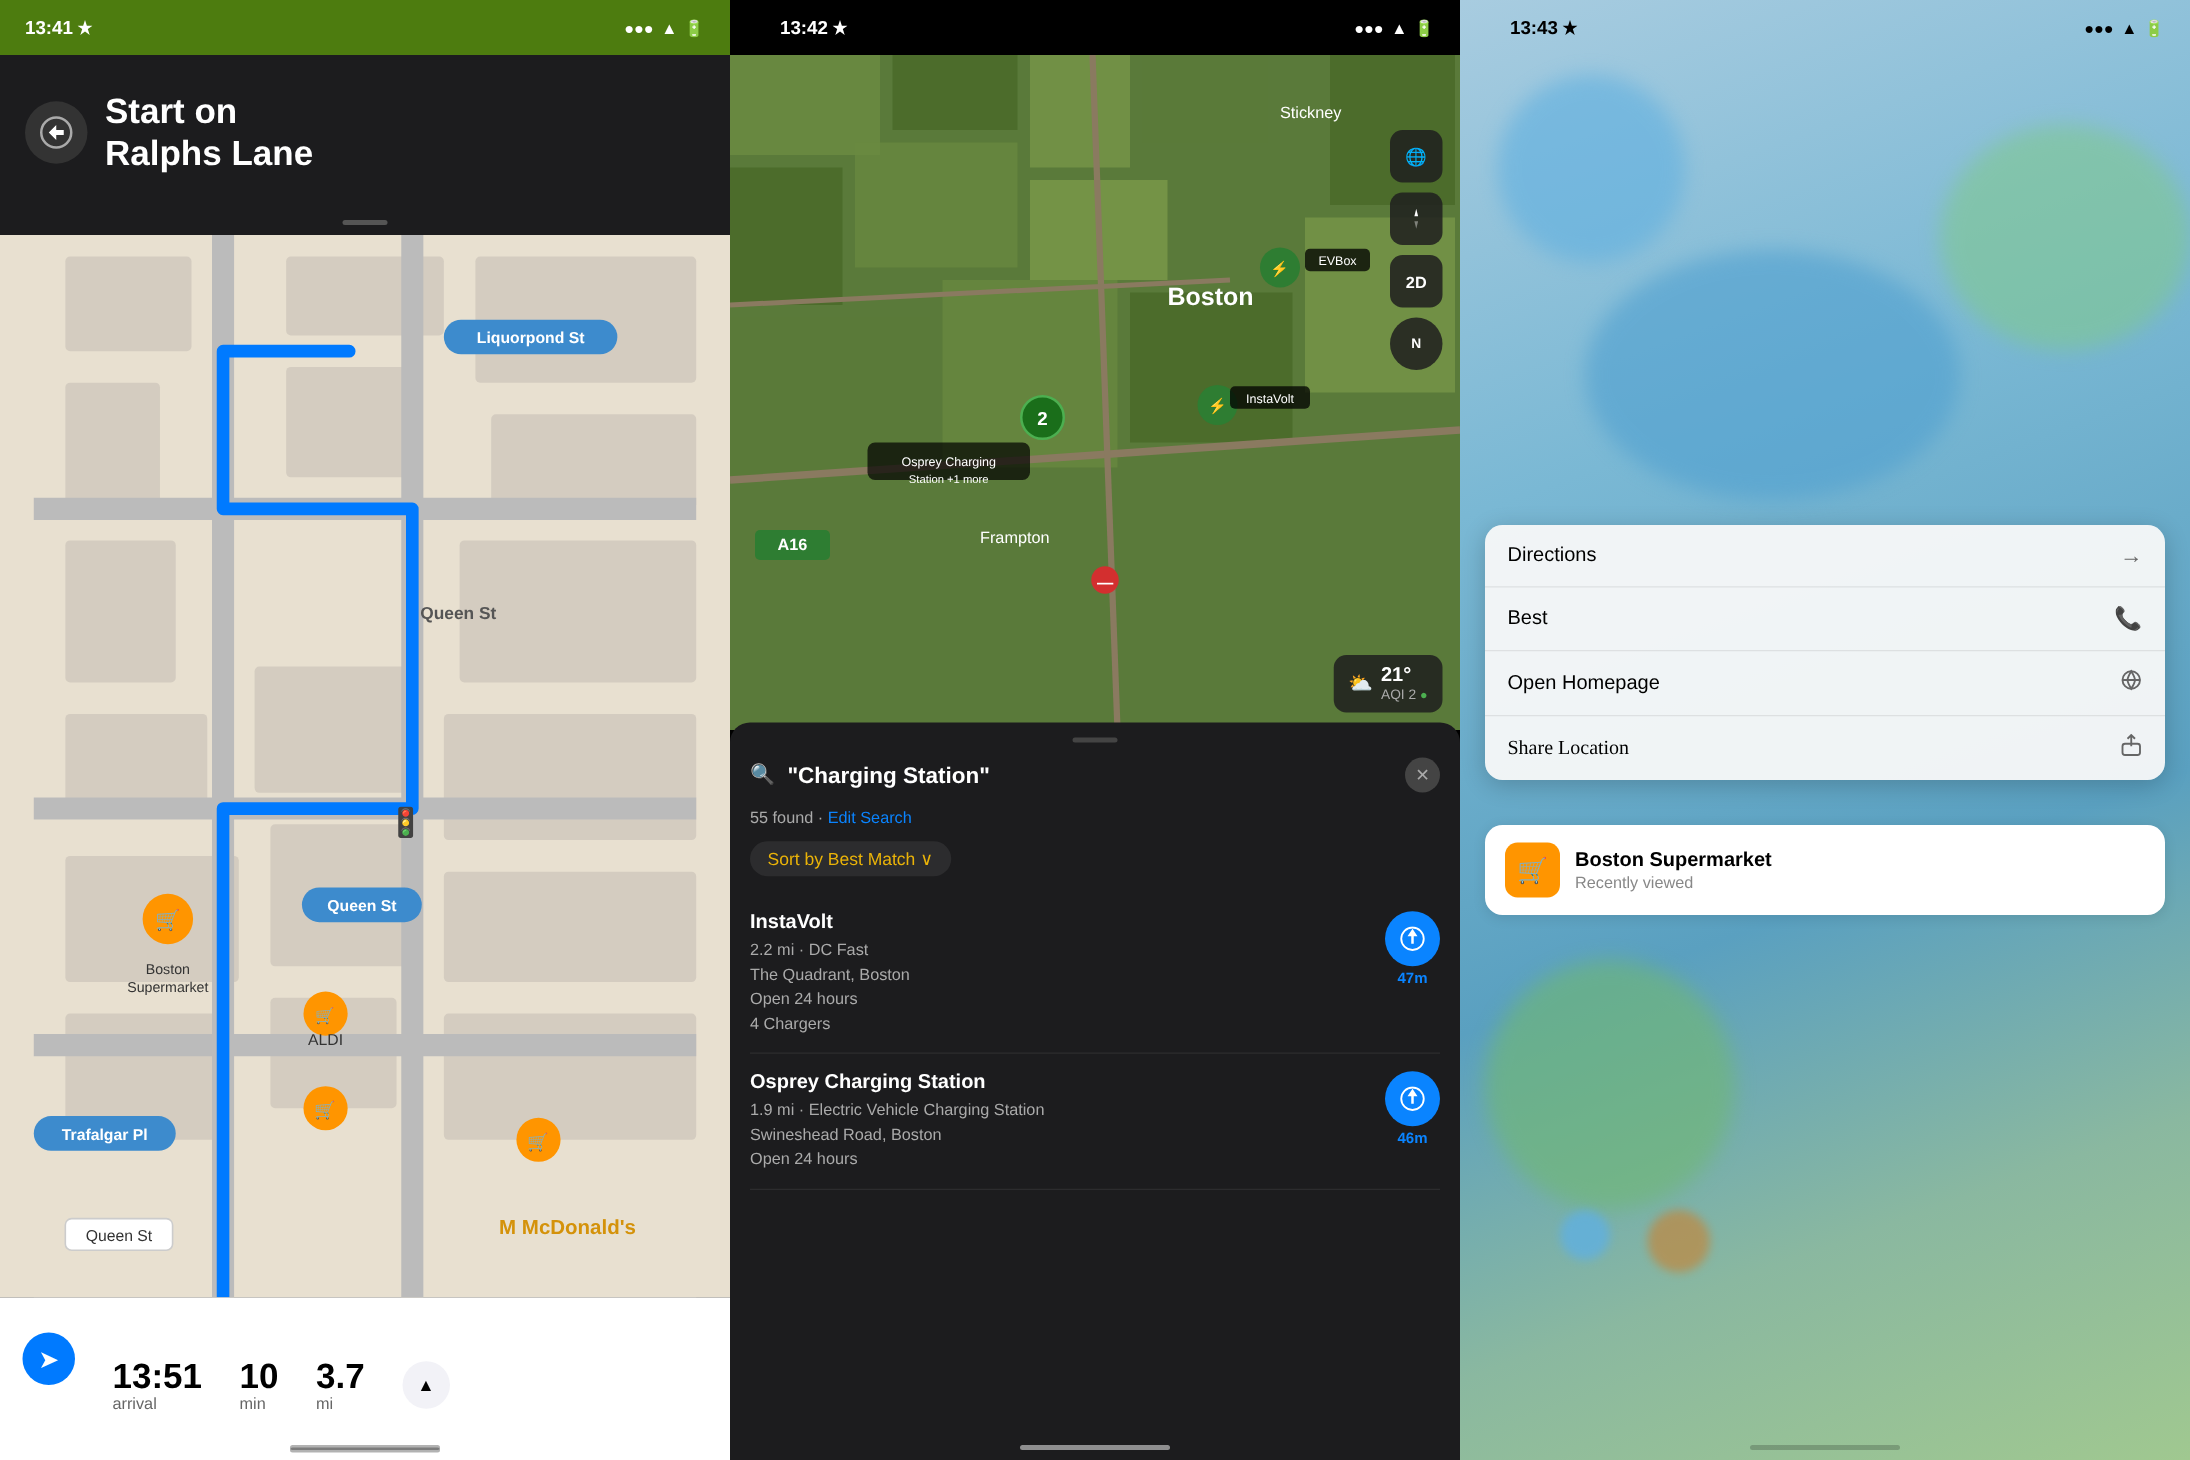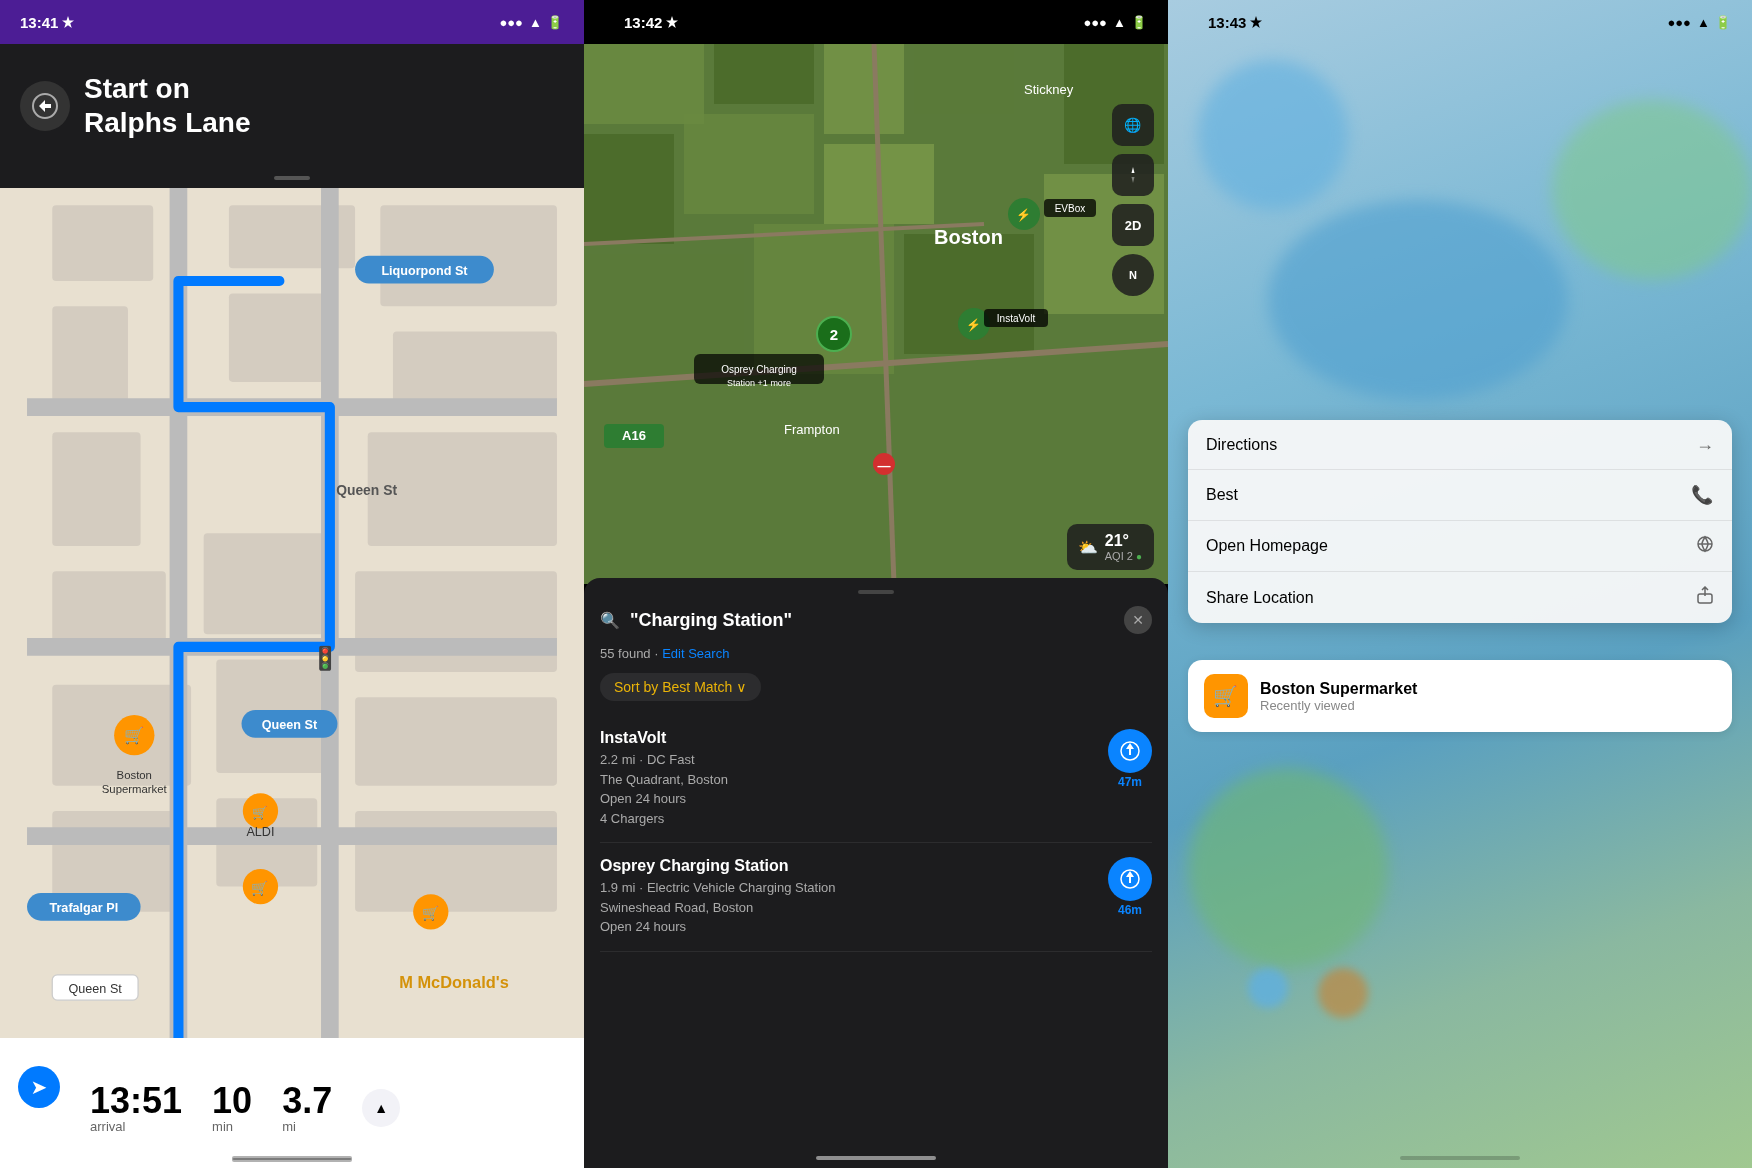--- a/index.html
+++ b/index.html
@@ -27,21 +27,21 @@
     .status-bar {
       position: absolute;
       top: 0; left: 0; right: 0;
       height: 44px;
       display: flex;
       align-items: center;
       justify-content: space-between;
       padding: 0 20px;
       z-index: 10;
     }
-    .status-bar.dark { background: #4c1d95; }
+    .status-bar.dark { background: #4d7c0f; }
     .status-bar.transparent { background: transparent; margin-left: 20px; }
     .status-time {
       font-size: 15px;
       font-weight: 600;
       color: #fff;
       display: flex;
       align-items: center;
       gap: 4px;
     }
     .status-time.dark-text { color: #000; }
@@ -116,21 +116,21 @@
       align-items: center;
       padding: 0 20px 20px 20px;
       gap: 30px;
     }
     .nav-stat {
       display: flex;
       flex-direction: column;
       align-items: flex-start;
     }
     .nav-stat-value {
-      font-size: 36px;
+      font-size: 28px;
       font-weight: 700;
       color: #000;
       line-height: 1;
     }
     .nav-stat-label {
       font-size: 13px;
       color: #666;
     }
     .home-indicator {
       position: absolute;
@@ -332,21 +332,21 @@
       overflow: hidden;
       box-shadow: 0 4px 20px rgba(0,0,0,0.2);
     }
     .menu-item {
       display: flex;
       align-items: center;
       padding: 14px 18px;
       border-bottom: 1px solid rgba(0,0,0,0.08);
       justify-content: space-between;
     }
-    .menu-item:last-child { border-bottom: none; }
+    .menu-item:last-child { border-bottom: none; font-family: Liberation Serif, serif; }
     .menu-item-label {
       font-size: 16px;
       color: #000;
     }
     .menu-item-icon {
       color: #666;
       font-size: 18px;
     }
 
     

